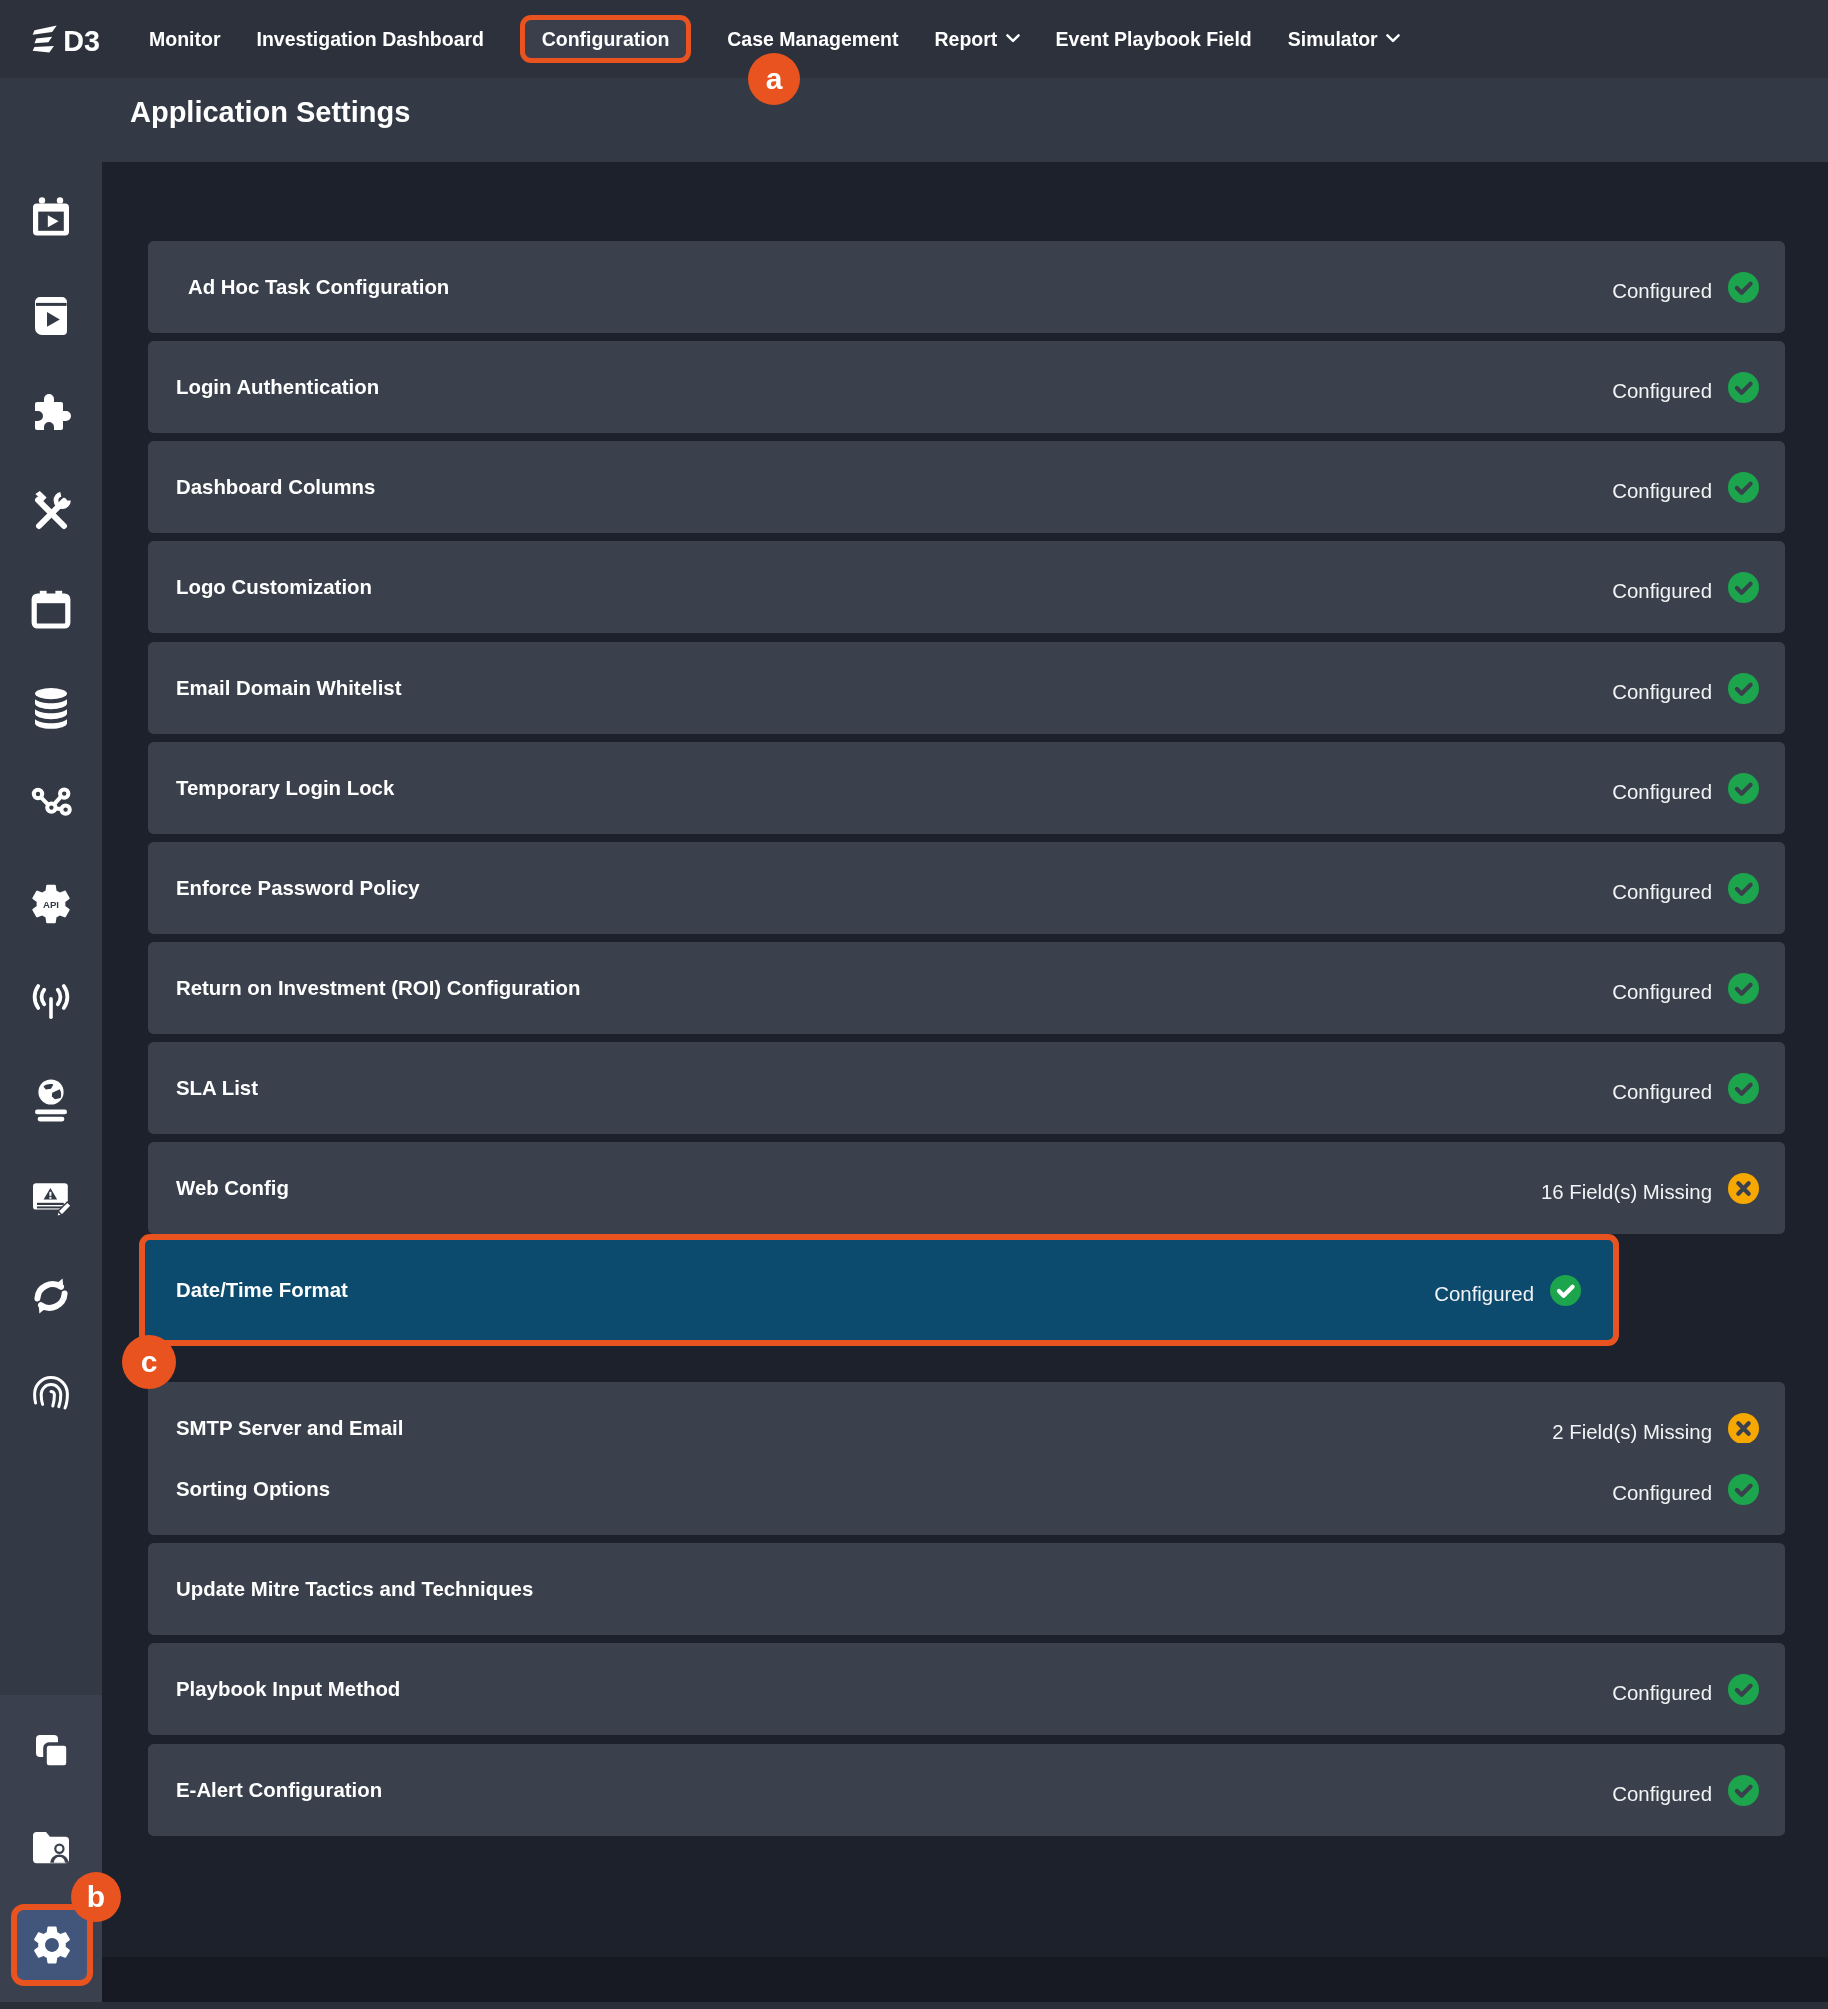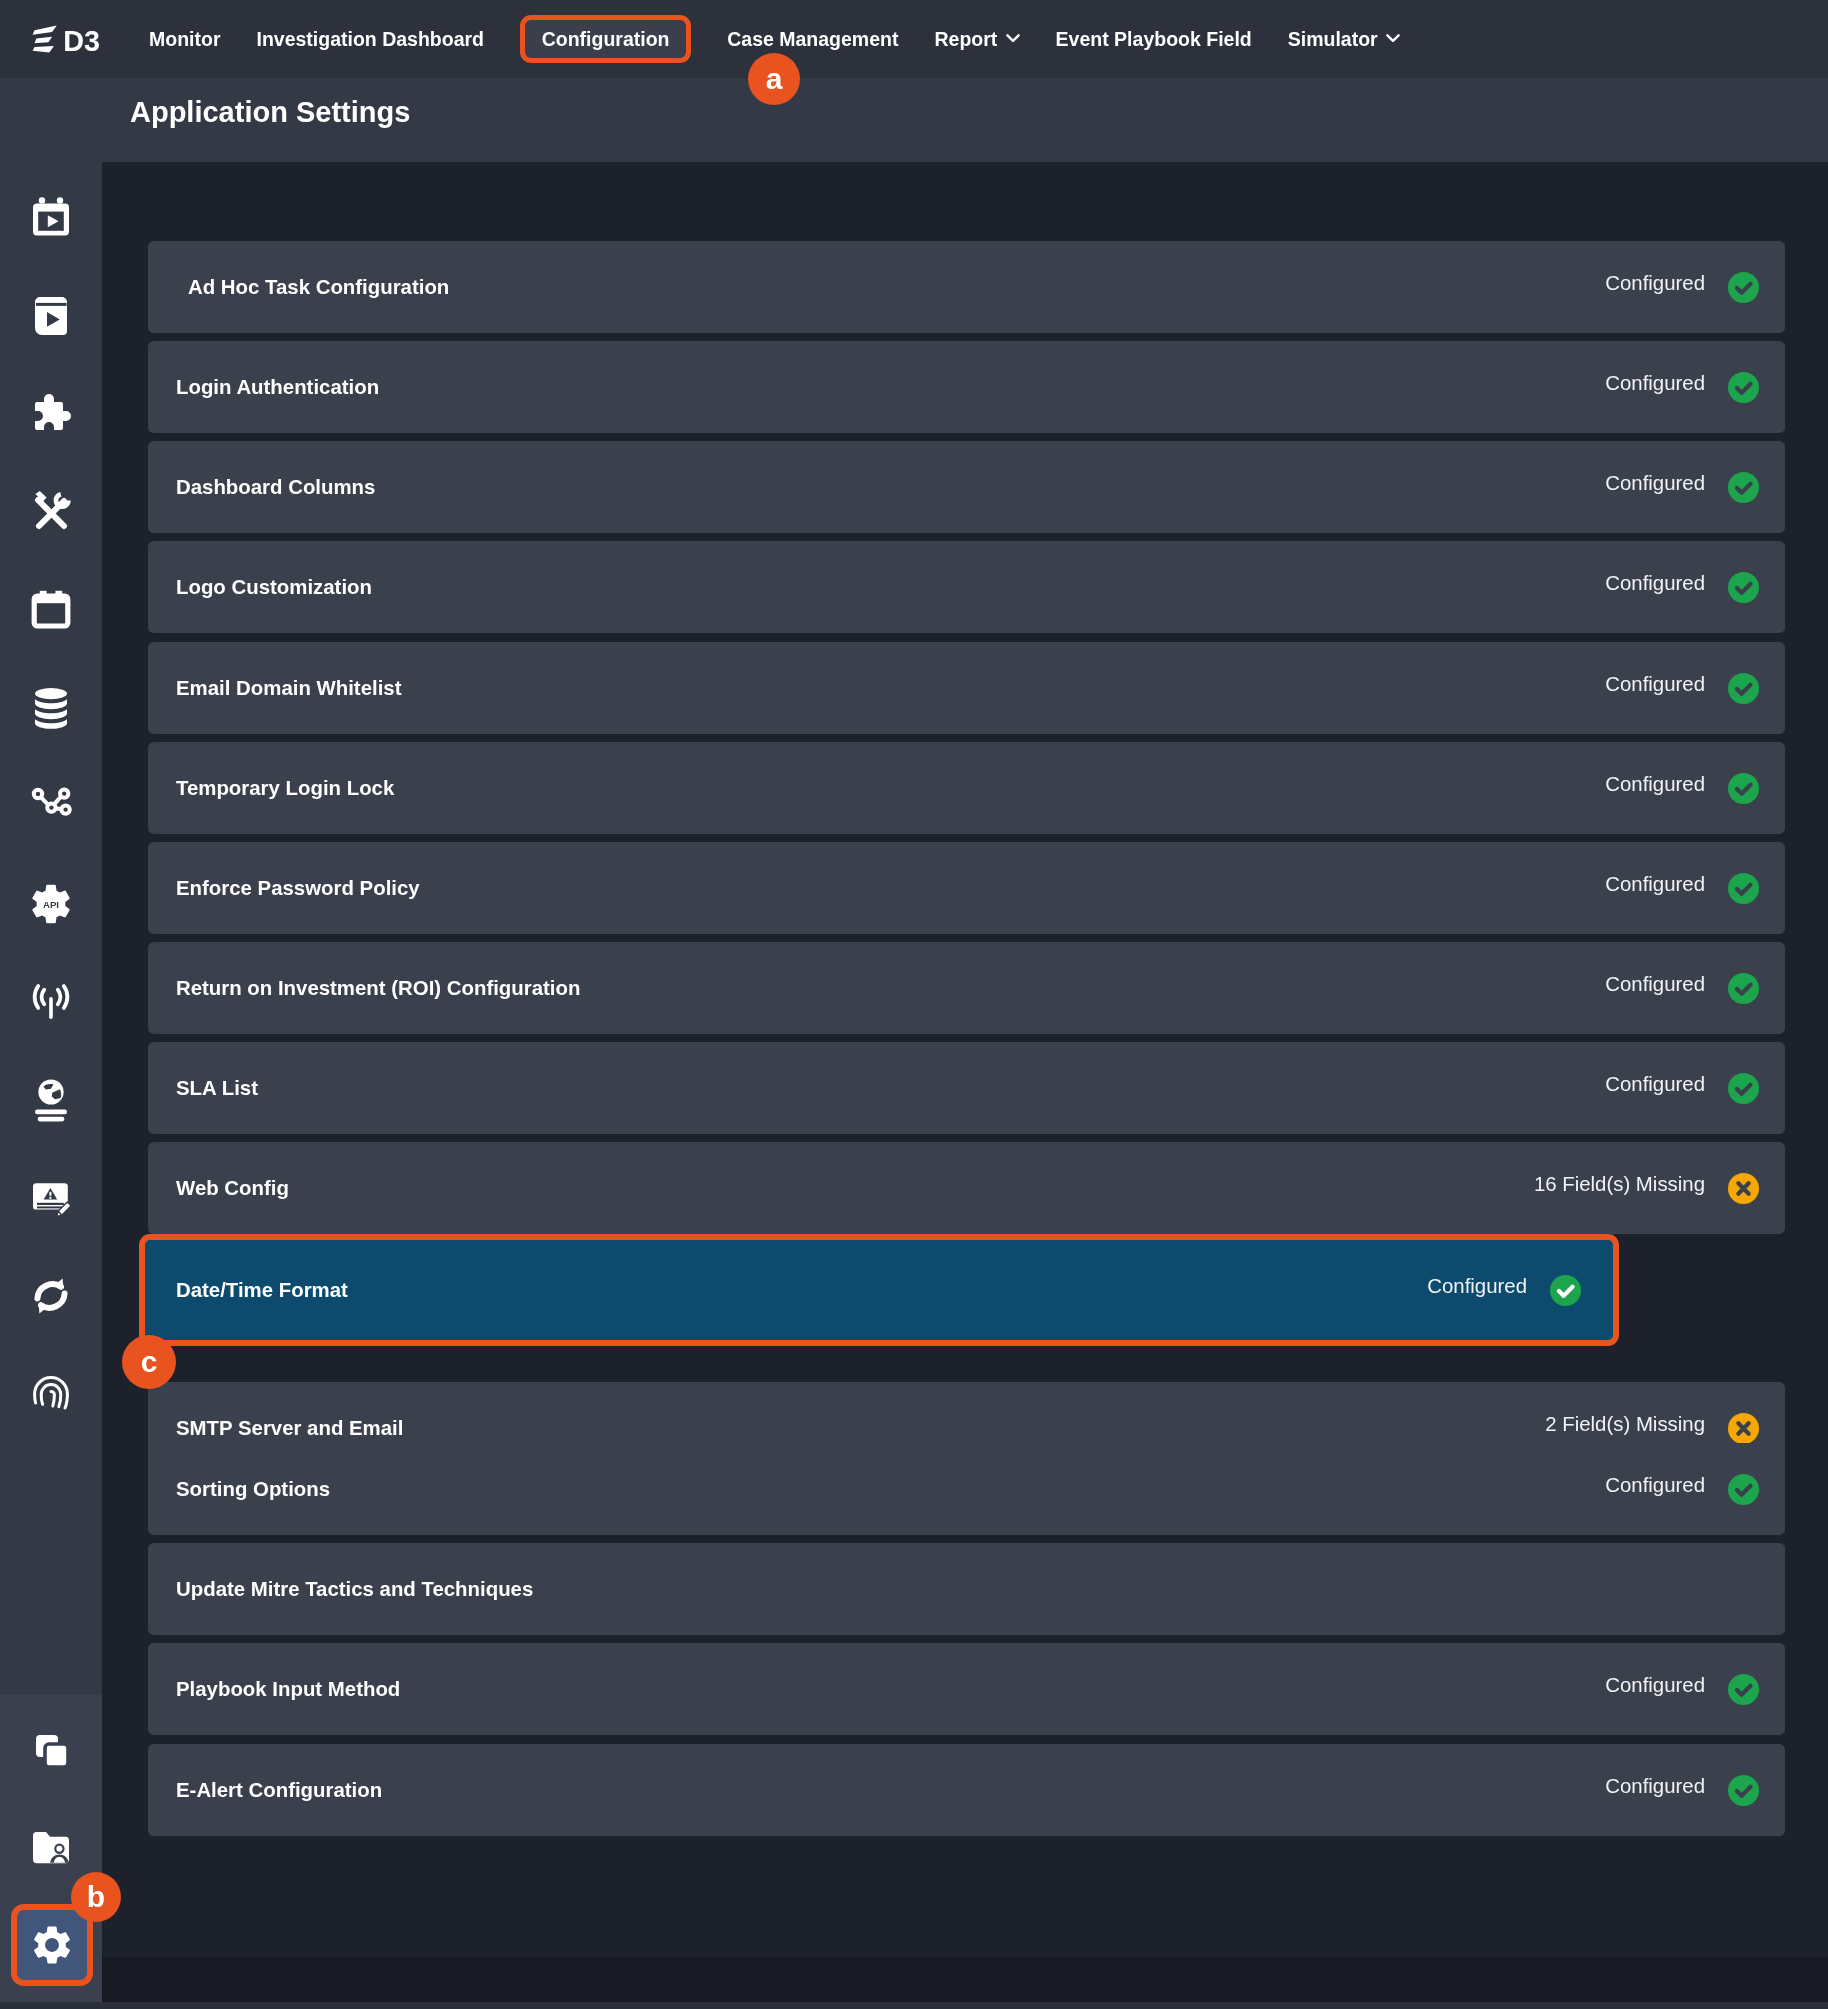--- a/index.html
+++ b/index.html
@@ -29,21 +29,21 @@
             background:#42567c;border:6.5px solid #e8531f;border-radius:13px;
             display:flex;align-items:center;justify-content:center;cursor:pointer;z-index:12;}
   .panel{position:absolute;left:102px;top:162px;width:1726px;height:1795px;background:#1c212b;}
   .bottom-strip{position:absolute;left:0;top:2002px;width:1828px;height:7.4px;background:#2a2f3a;}
 
   
   .row{position:absolute;left:46px;width:1637px;height:92px;background:#3a404c;border-radius:5.6px;
        display:flex;align-items:center;justify-content:space-between;
        padding:0 26px 0 28px;box-sizing:border-box;cursor:pointer;}
   .row-label{font-size:20.4px;font-weight:700;color:#fff;}
-  .row-right{display:flex;align-items:flex-start;gap:23px;}
+  .row-right{display:flex;align-items:flex-end;gap:16px;}
   .row-status{font-size:20.4px;font-weight:400;color:#f2f3f5;}
   .row.highlighted{left:37px;width:1480px;height:112px;background:#0c4a6e;
                    border:6.5px solid #e8531f;border-radius:11px;padding:0 32px 0 31px;}
   .row.highlighted .icon-check path{stroke:#fff;}
 
   
   .badge{position:absolute;width:52px;height:52px;border-radius:50%;background:#e8531f;color:#fff;
          display:flex;align-items:center;justify-content:center;font-size:30px;font-weight:700;z-index:30;}
   .badge-a{left:748px;top:53px;}
   .badge-b{left:71px;top:1872px;width:50px;height:50px;}

